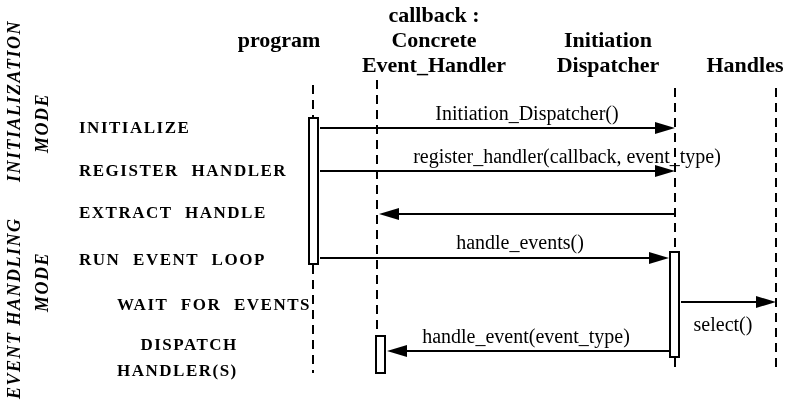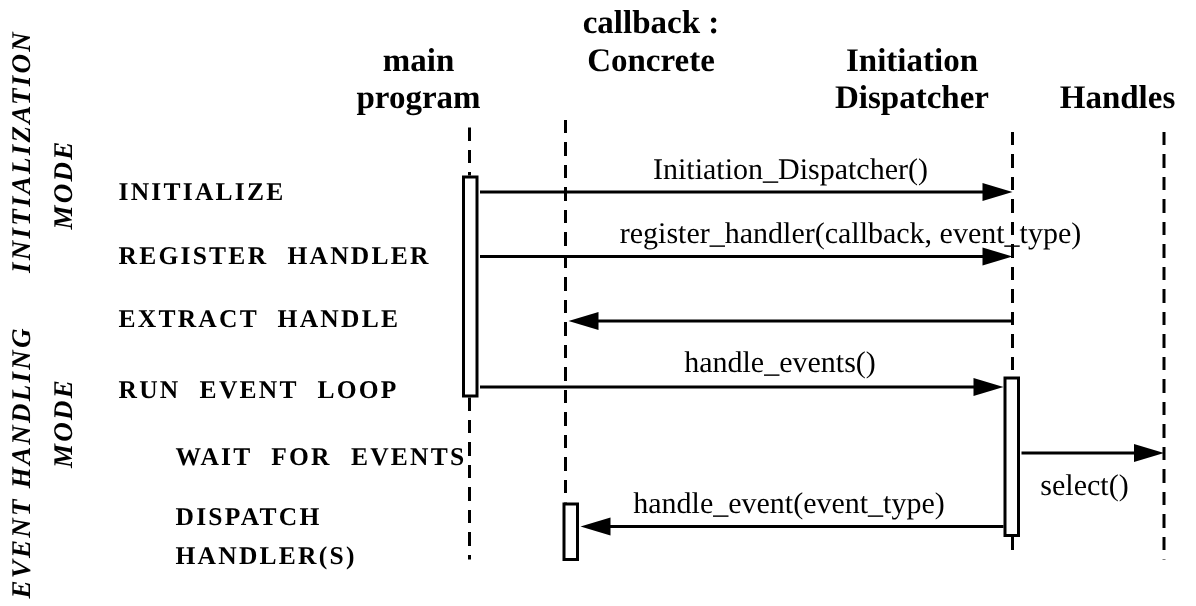--- a/index.html
+++ b/index.html
@@ -72,20 +72,21 @@
     white-space:nowrap;
     line-height:20px;
   }
   .step2{
     position:absolute;
     font-weight:bold;
     font-size:17px;
     letter-spacing:1.5px;
     white-space:nowrap;
     line-height:26px;
+    text-align:right;
   }
   
   .mode{
     position:absolute;
     transform:rotate(-90deg);
     transform-origin:0 0;
     font-weight:bold;
     font-style:italic;
     font-size:18px;
     letter-spacing:1.5px;
@@ -107,26 +108,26 @@
   <span class="step" style="left:79px;top:161px;">REGISTER HANDLER</span>
   <span class="step" style="left:79px;top:203px;">EXTRACT HANDLE</span>
   <span class="step" style="left:79px;top:250px;">RUN EVENT LOOP</span>
   <span class="step" style="left:117px;top:295px;">WAIT FOR EVENTS</span>
   <div class="step2" style="left:117px;top:332px;">
     <div>DISPATCH</div>
     <div>HANDLER(S)</div>
   </div>
 
   <div class="actor" style="left:279px;top:27px;">
-    <div>main</div>
     <div>program</div>
   </div>
   <div class="actor" style="left:434px;top:2px;">
     <div>callback :</div>
     <div>Concrete</div>
+    <div>Event_Handler</div>
   </div>
   <div class="actor" style="left:608px;top:27px;">
     <div>Initiation</div>
     <div>Dispatcher</div>
   </div>
   <div class="actor" style="left:745px;top:52px;">
     <div>Handles</div>
   </div>
 
   <div class="lifeline" style="left:312px;top:85px;height:288px;"></div>

